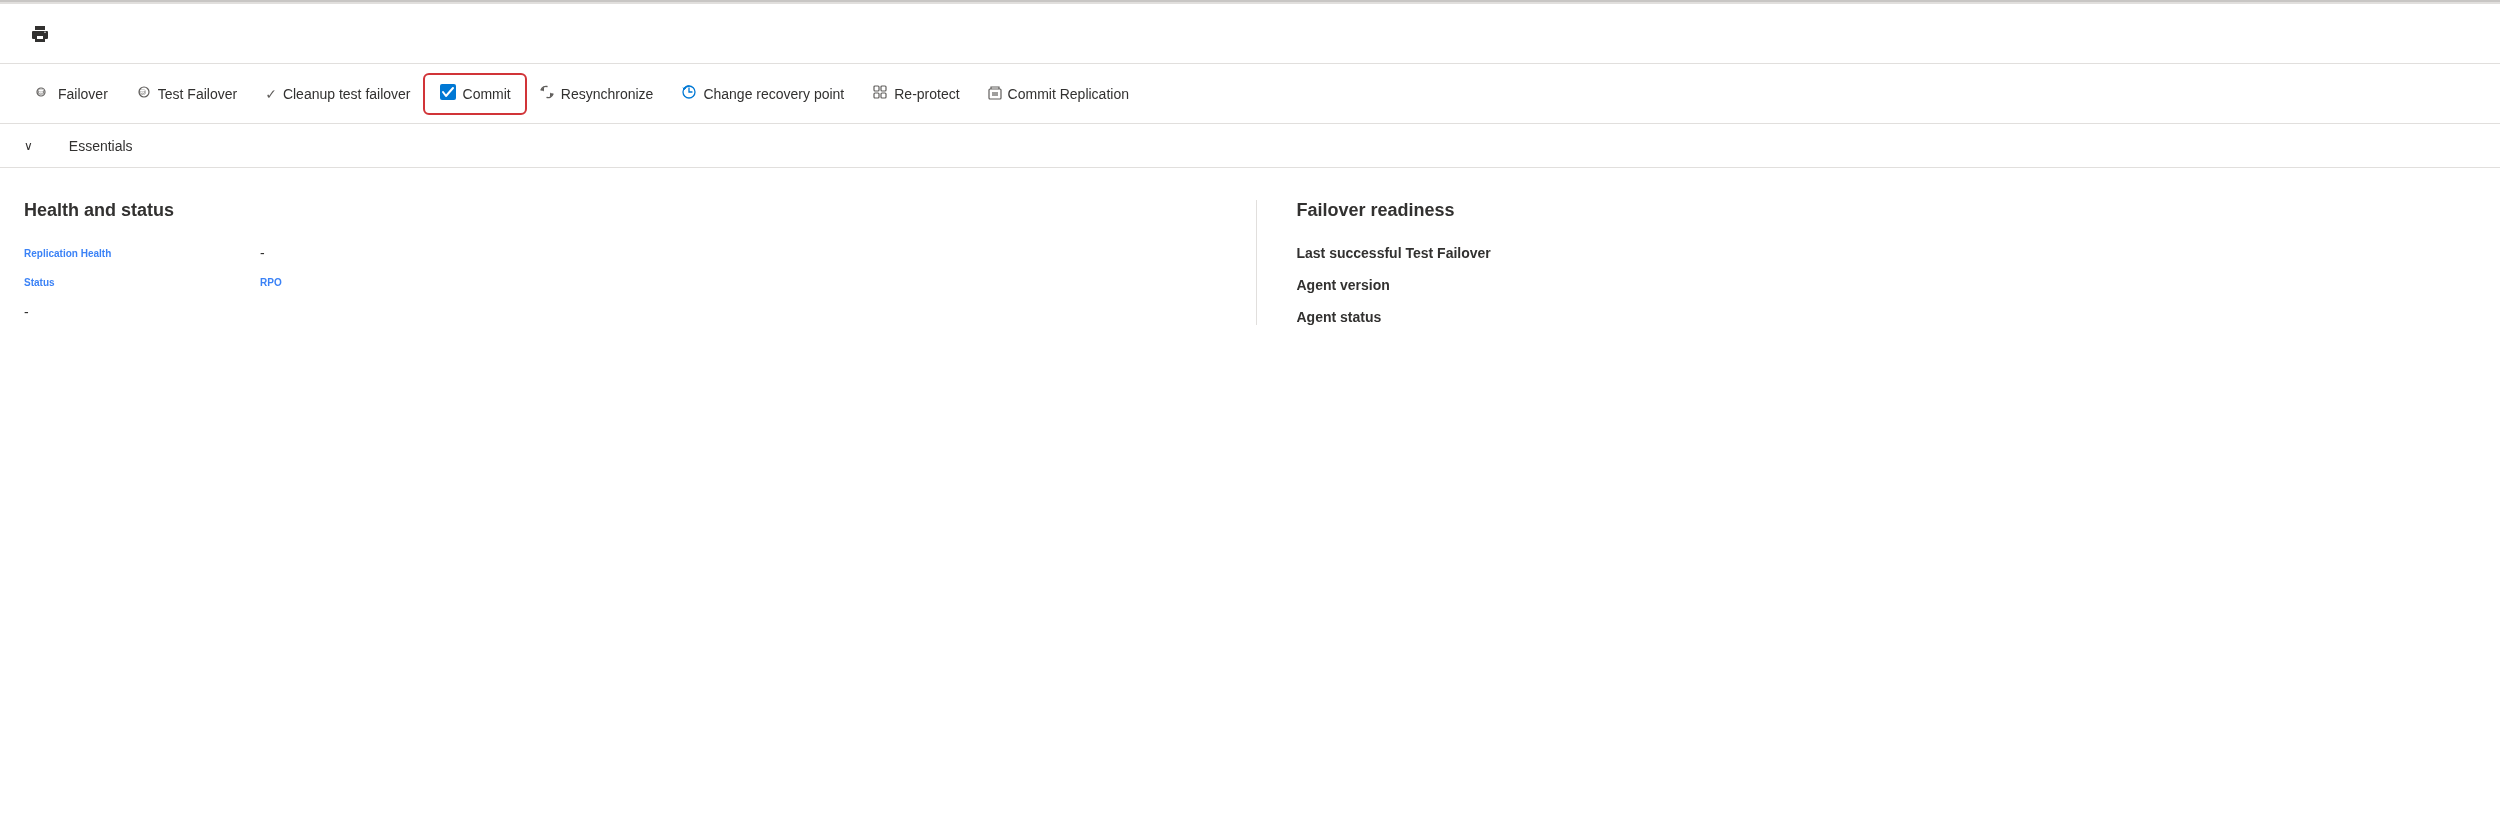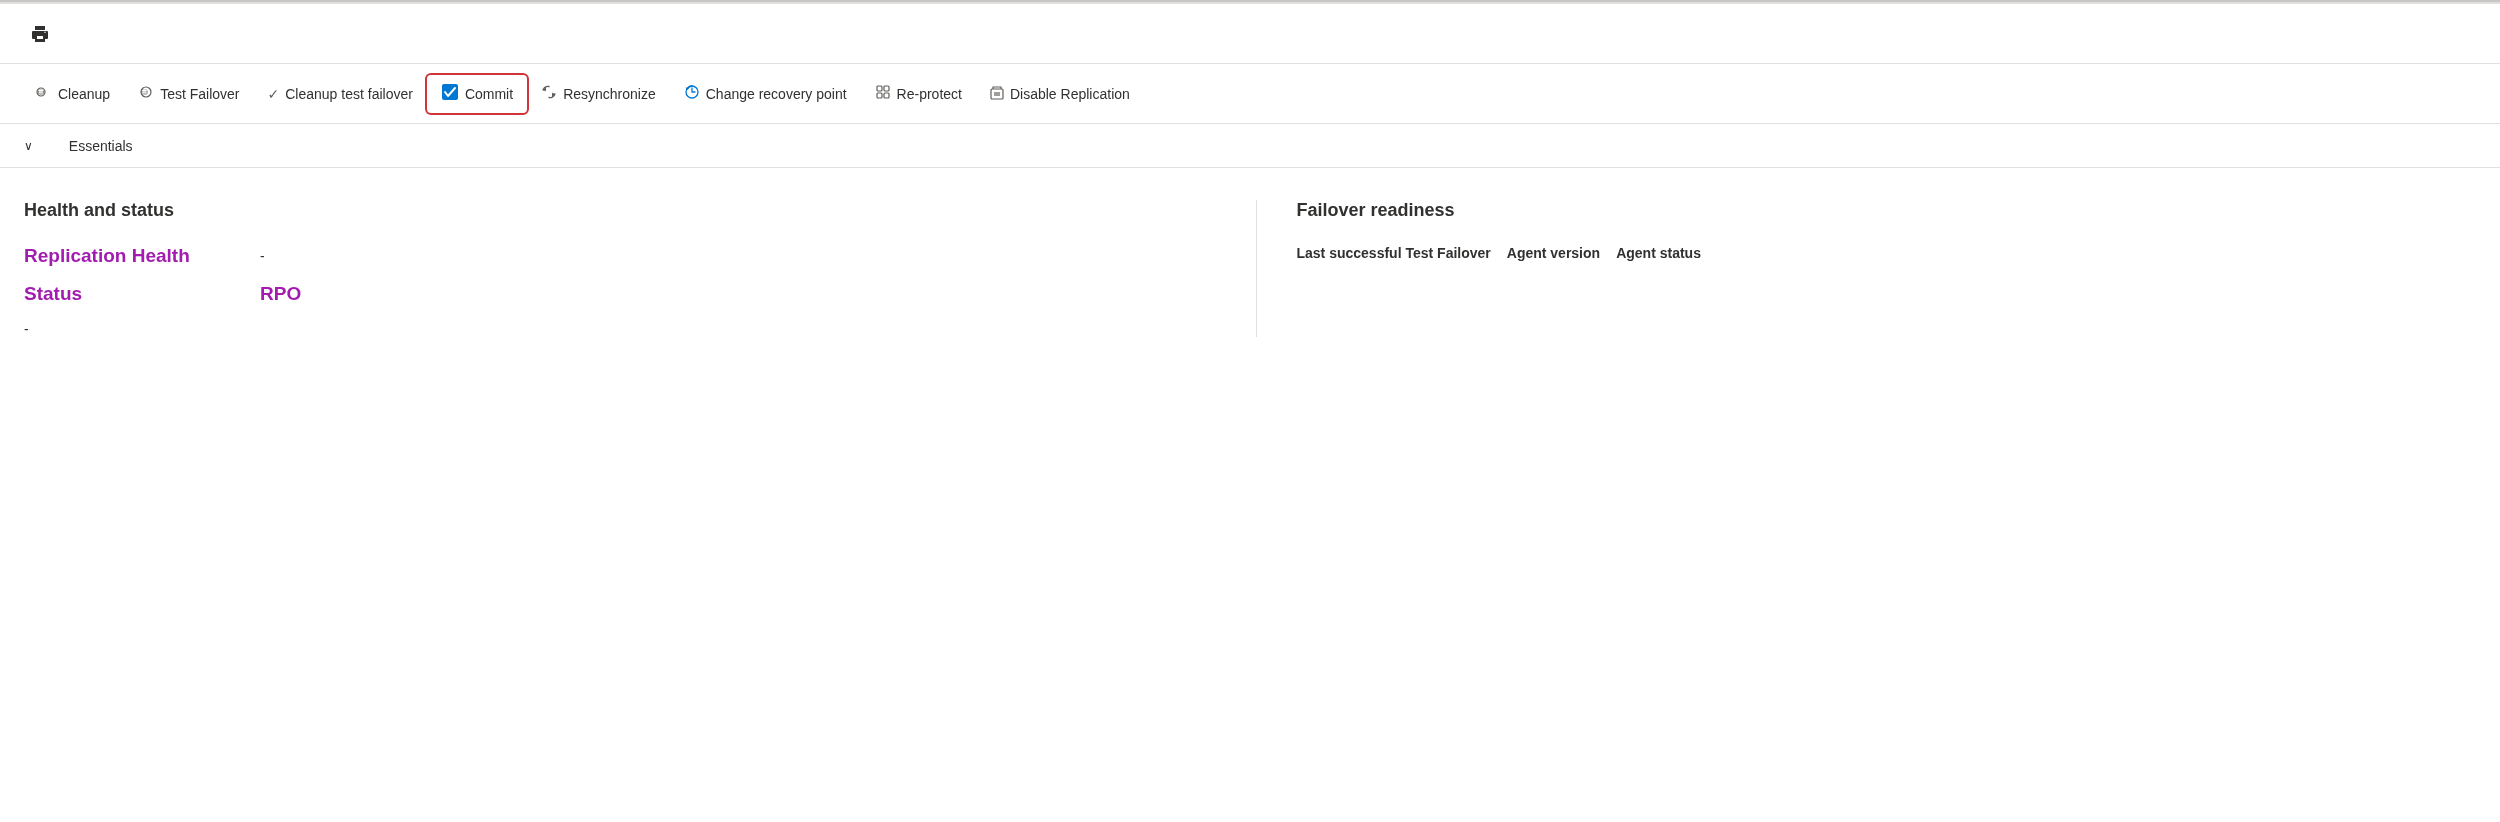--- a/index.html
+++ b/index.html
@@ -127,34 +127,34 @@
 
     .info-grid {
       display: grid;
       grid-template-columns: 220px 1fr;
       gap: 16px 16px;
       margin-top: 8px;
     }
 
     .info-label {
       font-weight: 600;
-      color: #a21caf;
-      font-size: 19px;
+      color: #3b82f6;
+      font-size: 10px;
       align-self: center;
     }
 
     .info-value {
       color: #323130;
       font-size: 14px;
       align-self: center;
     }
 
     .readiness-items {
       display: flex;
-      flex-direction: row;
+      flex-direction: column;
       gap: 16px;
       margin-top: 8px;
     }
 
     .readiness-item {
       font-weight: 600;
       color: #323130;
       font-size: 14px;
     }
   </style>
@@ -174,21 +174,21 @@
 
 <div class="toolbar">
 
   <button class="toolbar-btn">
     <span class="btn-icon">
       <svg width="16" height="16" viewBox="0 0 16 16" fill="#605e5c">
         <circle cx="5" cy="8" r="4" stroke="#605e5c" stroke-width="1.2" fill="none"></circle>
         <text x="1.5" y="11" font-size="8" fill="#605e5c">⛁</text>
       </svg>
     </span>
-    <span>Cleanup</span>
+    <span>Failover</span>
   </button>
 
   <button class="toolbar-btn">
     <span class="btn-icon">
       <svg width="16" height="16" viewBox="0 0 16 16" fill="none">
         <ellipse cx="8" cy="8" rx="5" ry="5" stroke="#605e5c" stroke-width="1.2"></ellipse>
         <text x="3" y="11" font-size="8" fill="#605e5c">⛁</text>
       </svg>
     </span>
     <span>Test Failover</span>
@@ -248,21 +248,21 @@
   <button class="toolbar-btn">
     <span class="btn-icon">
       <svg width="14" height="16" viewBox="0 0 14 16" fill="none">
         <rect x="1" y="5" width="12" height="10" rx="1" stroke="#605e5c" stroke-width="1.2"></rect>
         <polyline points="3,5 3,3 11,3 11,5" stroke="#605e5c" stroke-width="1.2" fill="none"></polyline>
         <line x1="5" y1="8" x2="5" y2="12" stroke="#605e5c" stroke-width="1.2"></line>
         <line x1="7" y1="8" x2="7" y2="12" stroke="#605e5c" stroke-width="1.2"></line>
         <line x1="9" y1="8" x2="9" y2="12" stroke="#605e5c" stroke-width="1.2"></line>
       </svg>
     </span>
-    <span>Disable Replication</span>
+    <span>Commit Replication</span>
   </button>
 
 </div>
 
 <div class="essentials-bar">
   <span class="chevron">∨</span>
   <span class="essentials-label">Essentials</span>
 </div>
 
 <div class="content-area">

